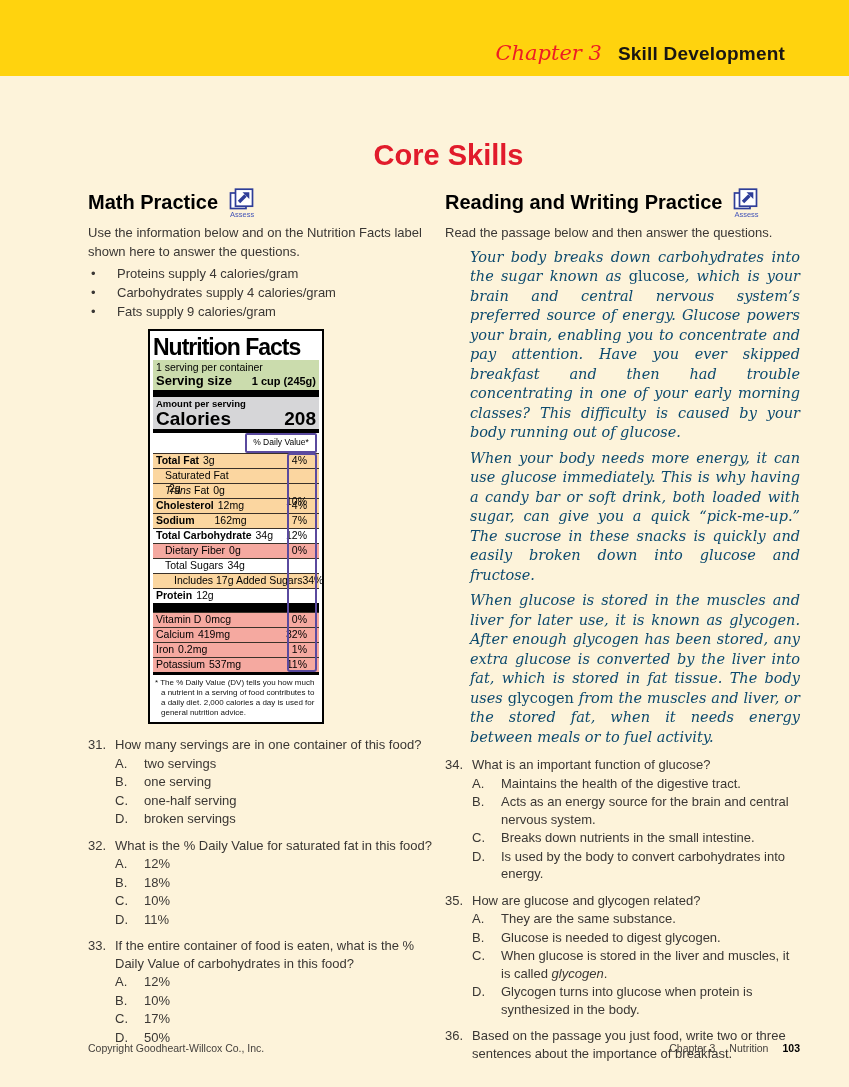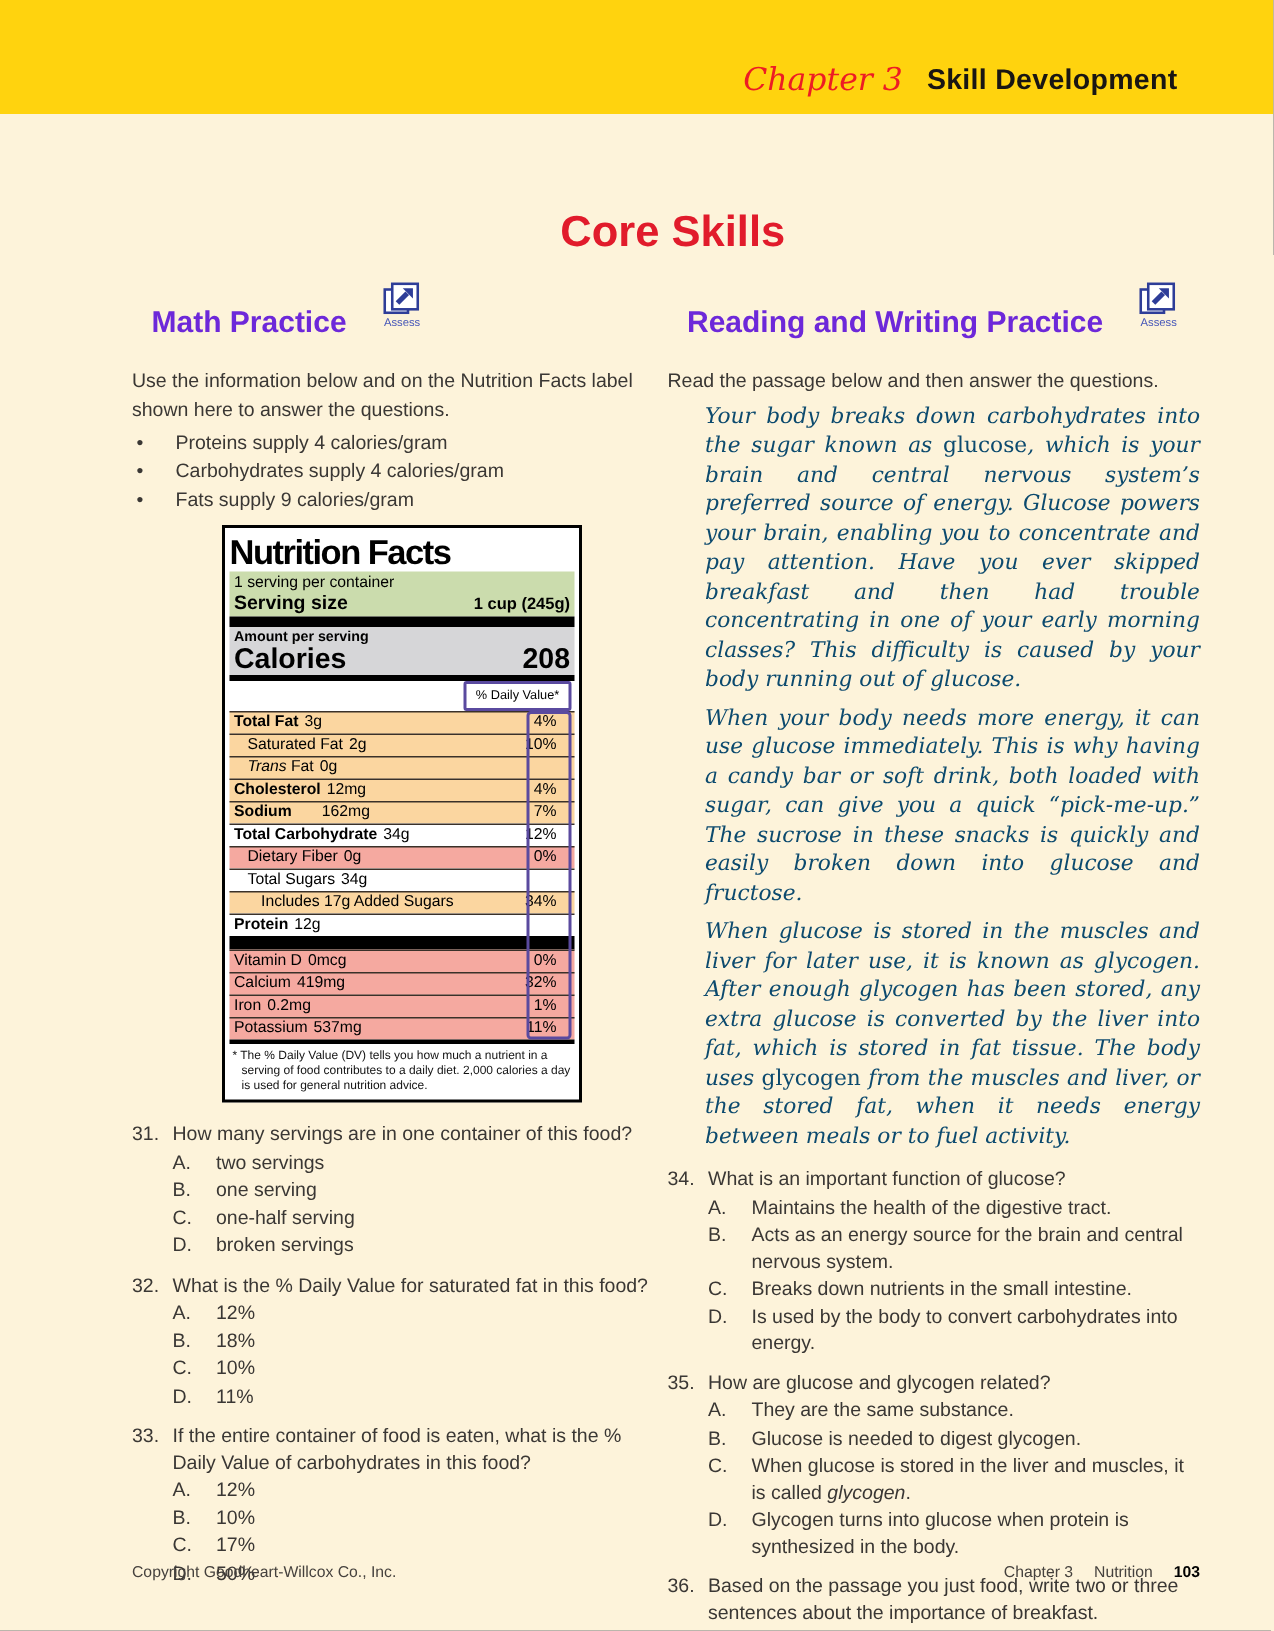--- a/index.html
+++ b/index.html
@@ -14,31 +14,31 @@
                   font-size:21px;line-height:21px;}
   .banner-title{font-size:19px;font-weight:bold;color:#191613;line-height:21px;letter-spacing:.2px;}
 
   .core-title{position:absolute;top:139px;left:12px;width:100%;text-align:center;
               color:#e11b2b;font-size:29px;font-weight:bold;padding-left:12px;}
 
   .col-left{position:absolute;left:88px;top:190px;width:353px;}
   .col-right{position:absolute;left:445px;top:190px;width:356px;}
 
   .heading-row{display:flex;align-items:flex-start;gap:9px;}
-  .h2{font-size:20px;font-weight:bold;color:#6d28d9;line-height:24px;margin:13px;}
+  .h2{font-size:20px;font-weight:bold;color:#000000;line-height:24px;margin:0;}
   .assess{display:flex;flex-direction:column;align-items:center;width:30px;margin-top:-2px;}
   .assess-label{font-size:7.5px;color:#4455b8;margin-top:-1px;}
 
   .intro{font-size:13px;line-height:18.5px;margin:5px 0 3px;color:#3a3734;}
   .bullet{display:flex;font-size:13px;line-height:19px;color:#3a3734;}
   .bdot{width:26px;padding-left:3px;flex:none;}
   .btext{flex:1;}
 
   
-  .nfl{position:relative;width:240px;background:#fff;border:2px solid #000;
+  .nfl{position:relative;width:176px;background:#fff;border:2px solid #000;
        padding:3px;box-sizing:border-box;margin:8px 0 12px 60px;color:#000;}
   .nfl-title{font-size:23px;font-weight:800;letter-spacing:-1px;height:26px;line-height:26px;white-space:nowrap;}
   .nfl-serv{background:#cbdcad;height:30px;padding:1px 3px;box-sizing:border-box;}
   .nfl-serv .s1{font-size:10.5px;line-height:12px;}
   .nfl-serv .s2{display:flex;justify-content:space-between;align-items:baseline;
                 font-weight:bold;font-size:13px;line-height:15px;}
   .nfl-serv .s2 .val{font-size:11px;}
   .barA{height:7px;background:#000;}
   .nfl-cal{background:#d6d6d8;height:32px;padding:1px 3px;box-sizing:border-box;}
   .nfl-cal .c1{font-size:9.5px;font-weight:bold;line-height:11px;}
@@ -141,21 +141,21 @@
         </div>
       </div>
       <div class="barB"></div>
       <div class="dv-spacer"></div>
       <div id="nfl-rows">
           <div class="nfl-row bg-orange" style="padding-left: 3px;">
             <span class="nfl-name b">Total Fat</span>
             <span class="nfl-amt">3g</span>
             <span class="nfl-dv">4%</span>
           </div>
-          <div class="nfl-row bg-orange" style="padding-left: 12px;">
+          <div class="nfl-row bg-orange" style="padding-left: 12px; flex-direction: column;">
             <span class="nfl-name">Saturated Fat</span>
             <span class="nfl-amt">2g</span>
             <span class="nfl-dv">10%</span>
           </div>
           <div class="nfl-row bg-orange" style="padding-left: 12px;">
             <span class="nfl-name"><span class="it">Trans</span> Fat</span>
             <span class="nfl-amt">0g</span>
             <span class="nfl-dv"></span>
           </div>
           <div class="nfl-row bg-orange" style="padding-left: 3px;">

